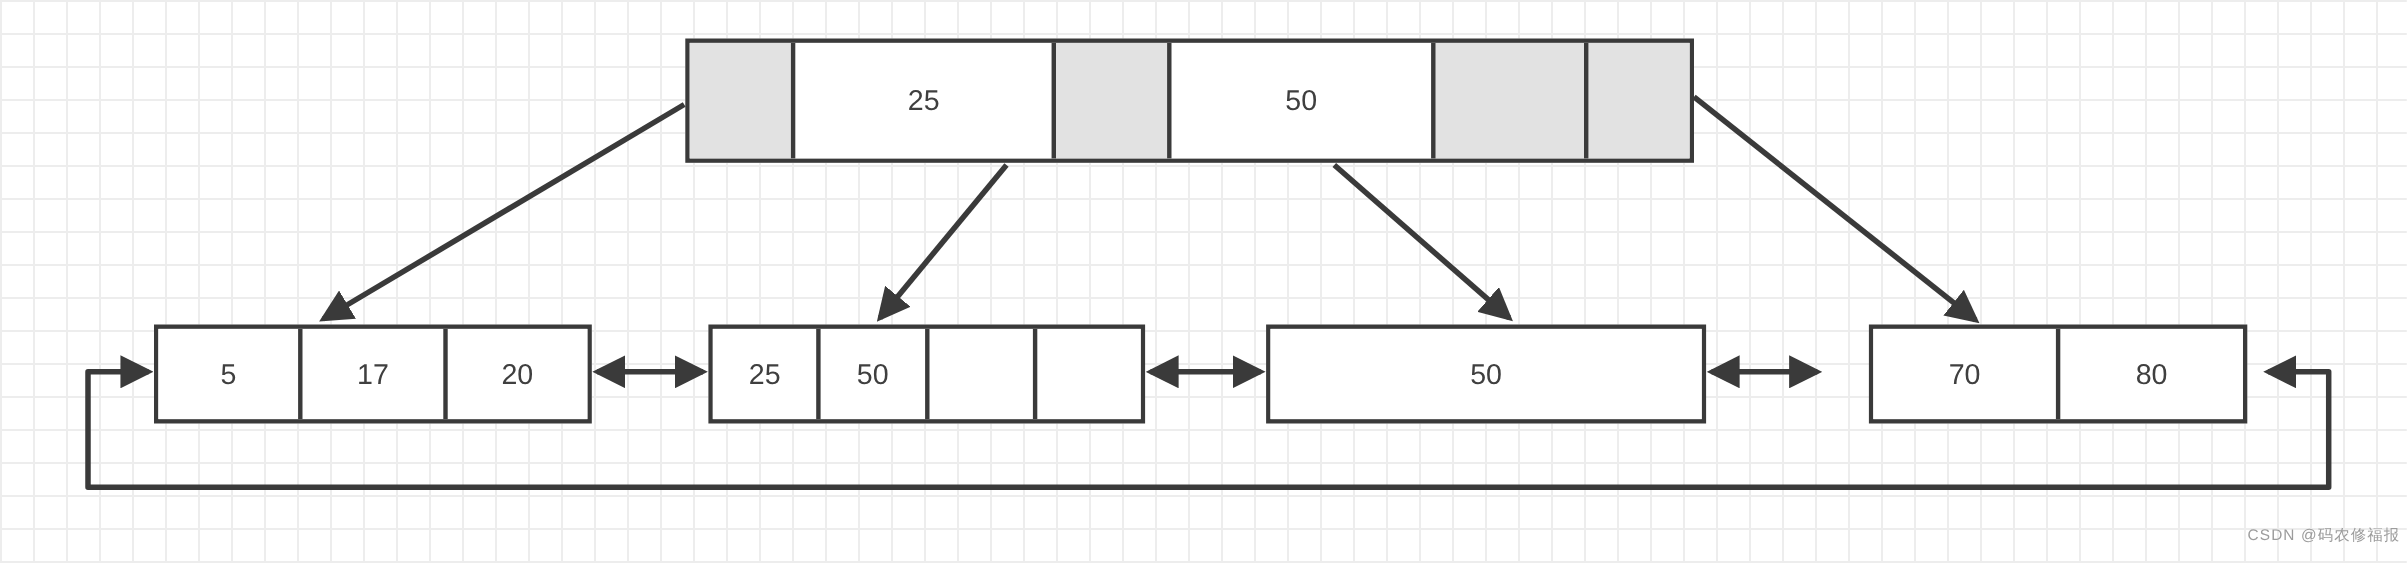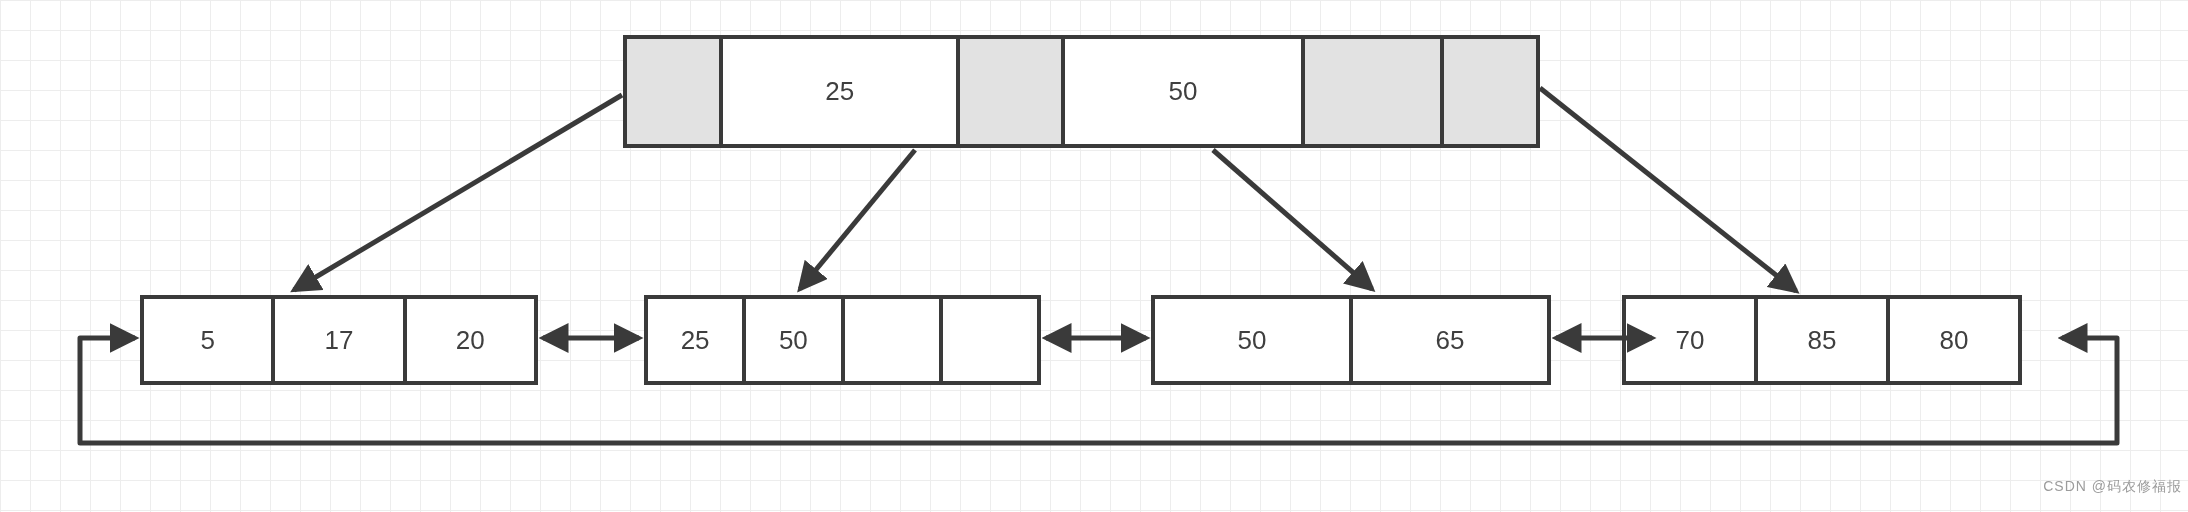--- a/index.html
+++ b/index.html
@@ -95,26 +95,24 @@
 
   <div class="node leaf" style="left:644px;top:295px;width:397px;height:90px;">
     <div class="cell">25</div>
     <div class="cell">50</div>
     <div class="cell"></div>
     <div class="cell"></div>
   </div>
 
   <div class="node leaf" style="left:1151px;top:295px;width:400px;height:90px;">
     <div class="cell">50</div>
-    <div class="cell">65</div>
   </div>
 
-  <div class="node leaf" style="left:1622px;top:295px;width:400px;height:90px;">
+  <div class="node leaf" style="left:1699px;top:295px;width:344px;height:90px;">
     <div class="cell">70</div>
-    <div class="cell">85</div>
     <div class="cell">80</div>
   </div>
 
   <svg class="edges" width="2188" height="512" viewBox="0 0 2188 512" xmlns="http://www.w3.org/2000/svg">
     <defs>
       <marker id="ah-end" viewBox="0 0 10 10" refX="8.5" refY="5" markerWidth="6" markerHeight="6" orient="auto" markerUnits="strokeWidth">
         <path d="M0,0 L10,5 L0,10 Z" style="fill:var(--line)"></path>
       </marker>
       <marker id="ah-start" viewBox="0 0 10 10" refX="8.5" refY="5" markerWidth="6" markerHeight="6" orient="auto-start-reverse" markerUnits="strokeWidth">
         <path d="M0,0 L10,5 L0,10 Z" style="fill:var(--line)"></path>

